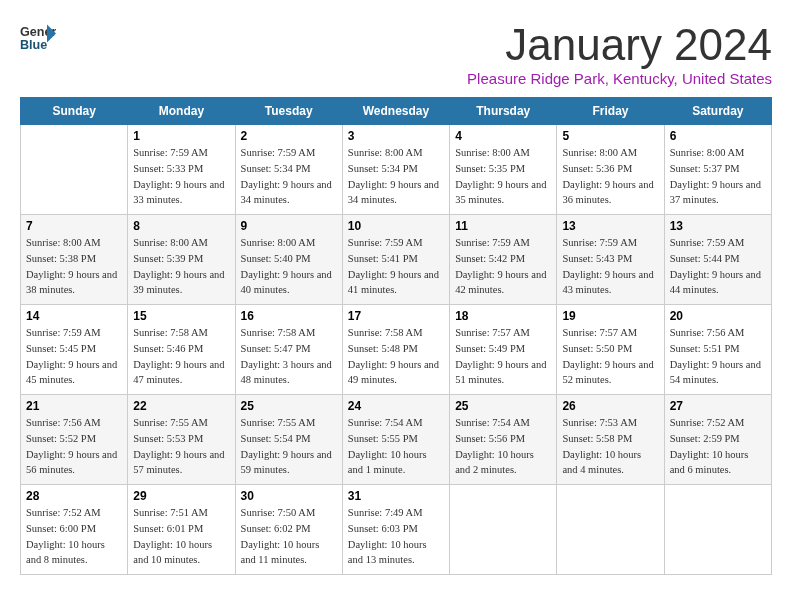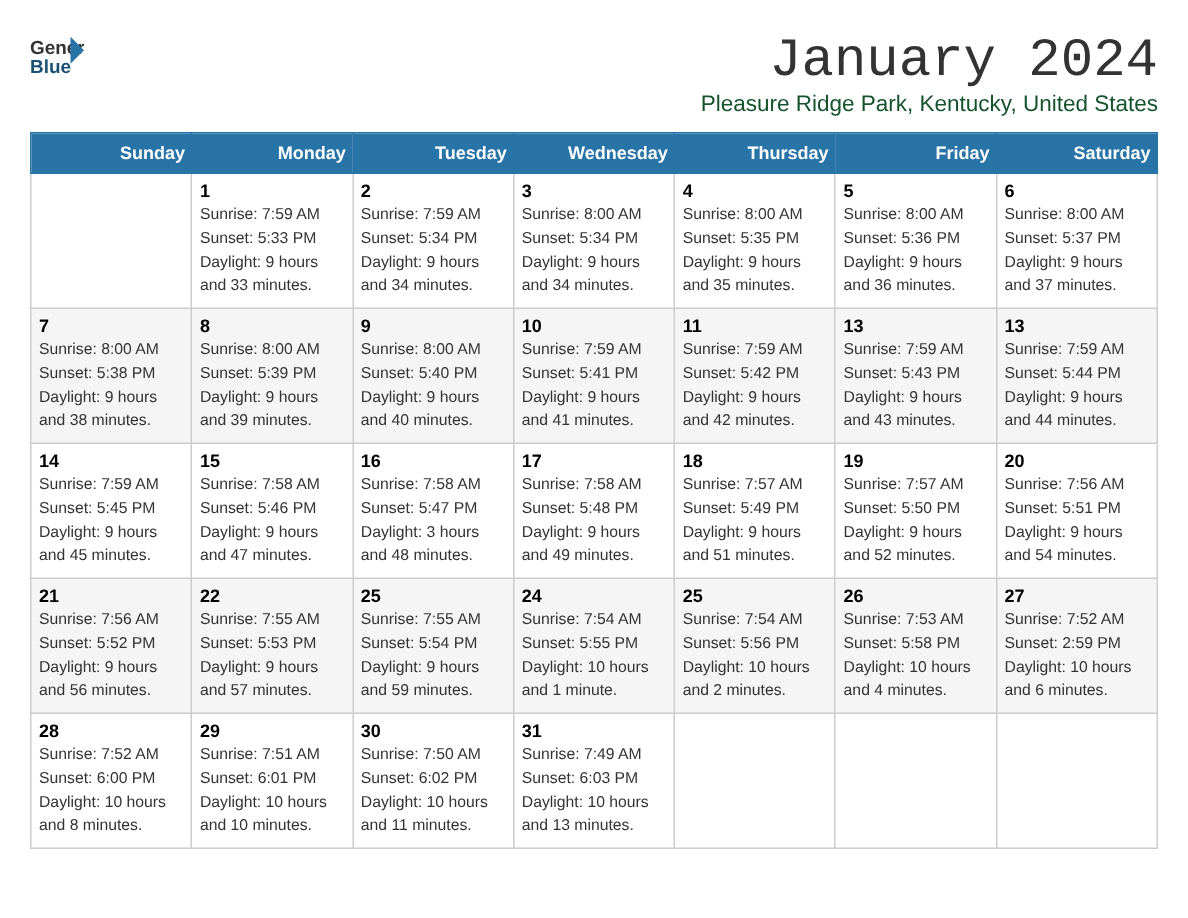--- a/index.html
+++ b/index.html
@@ -22,40 +22,39 @@
       gap: 4px;
     }
     .logo-icon {
       width: 36px;
       height: 36px;
     }
     .title-area {
       text-align: right;
     }
     .month-year {
-      font-size: 36px;
+      font-size: 44px;
       color: #333;
       font-weight: normal;
-      font-family: Liberation Mono, monospace;
     }
     .location {
       font-size: 15px;
-      color: #14532d;
+      color: #a21caf;
       text-align: right;
     }
     table {
       width: 100%;
       border-collapse: collapse;
       font-size: 11px;
     }
     thead tr th {
       background-color: #2874a6;
       color: #fff;
       padding: 6px 4px;
-      text-align: right;
+      text-align: center;
       font-size: 12px;
       border: 1px solid #2874a6;
     }
     tbody tr td {
       border: 1px solid #ccc;
       vertical-align: top;
       padding: 4px 5px;
       height: 90px;
       width: calc(100% / 7);
       background: #fff;
@@ -66,20 +65,21 @@
     .day-number {
       font-weight: bold;
       font-size: 12px;
       display: block;
       margin-bottom: 2px;
     }
     .day-info {
       color: #333;
       line-height: 1.5;
       font-size: 10.5px;
+      font-family: Liberation Serif, serif;
     }
     .empty-cell {
       background: #fff !important;
     }
   </style>
 </head>
 <body>
 
 <div class="header-area">
   <div class="logo">

